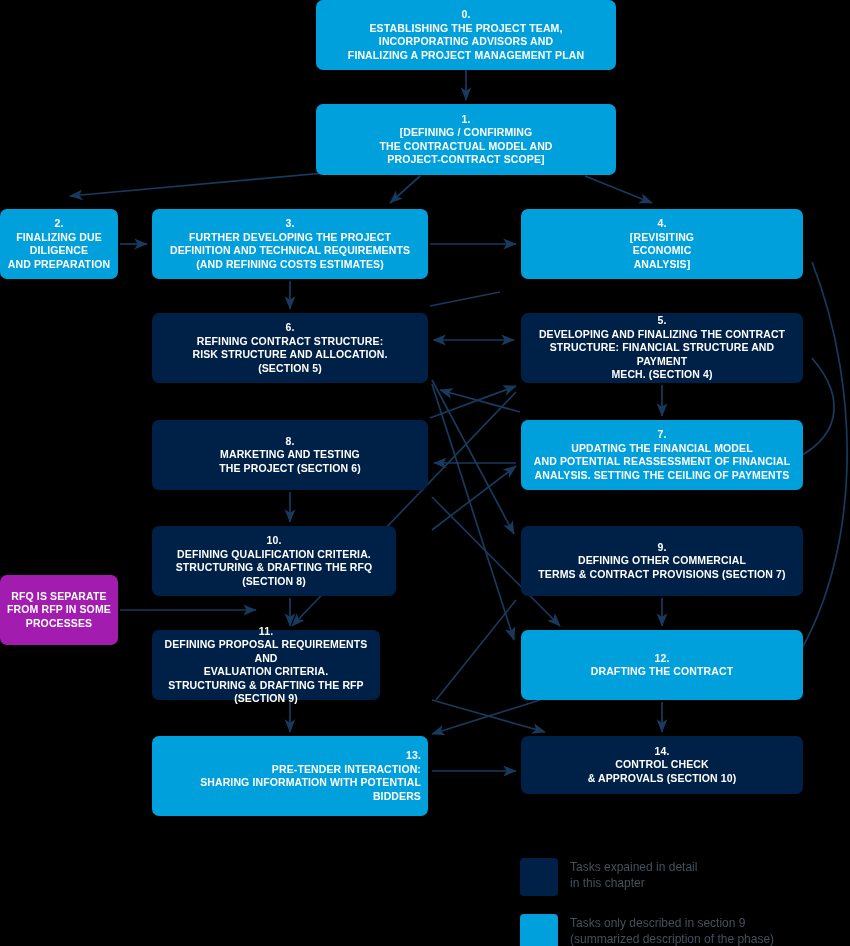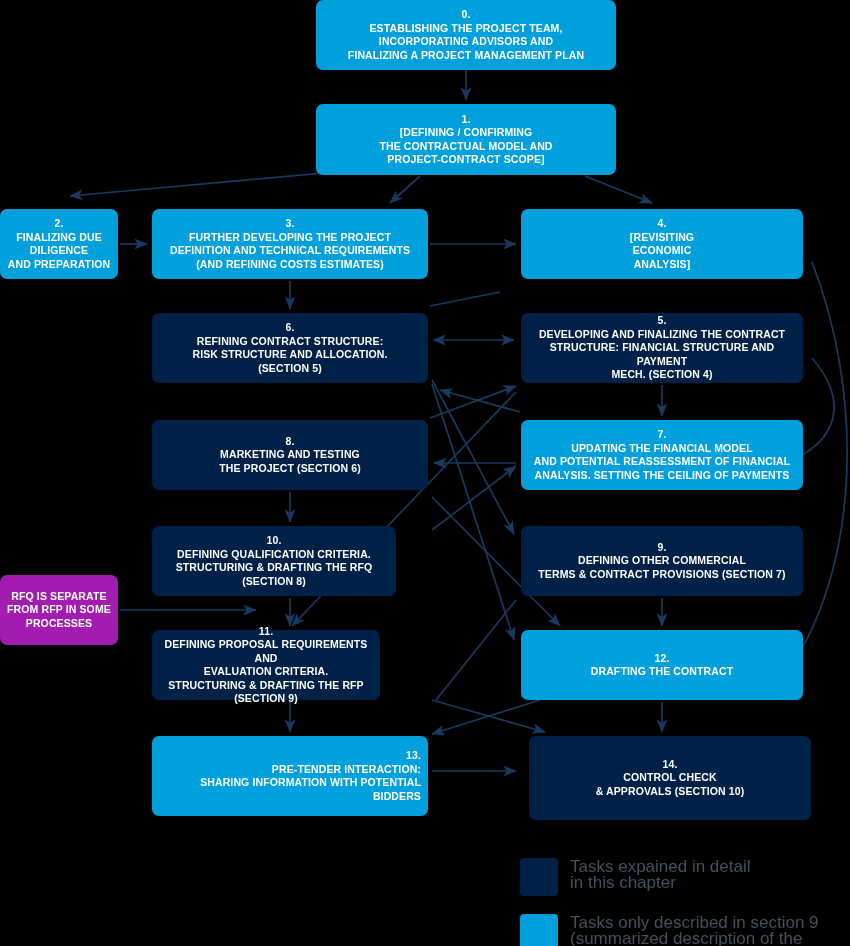--- a/index.html
+++ b/index.html
@@ -60,21 +60,21 @@
   }
   .swatch {
     width: 38px;
     height: 38px;
     border-radius: 4px;
     flex: 0 0 38px;
     margin-right: 12px;
   }
   .legend-label {
     color: #44505e;
-    font-size: 17px;
+    font-size: 12px;
     line-height: 16px;
     font-weight: normal;
     white-space: pre-line;
     padding-top: 1px;
     font-family: "Liberation Sans", sans-serif;
   }
 </style>
 </head>
 <body>
 
@@ -230,21 +230,21 @@
   </div>
   <div class="node cyan" style="left:521px;top:630px;width:282px;height:70px;">
     <span class="txt">12.
 DRAFTING THE CONTRACT</span>
   </div>
   <div class="node cyan" style="left:152px;top:736px;width:276px;height:80px;text-align:right;">
     <span class="txt">13.
 PRE-TENDER INTERACTION:
 SHARING INFORMATION WITH POTENTIAL BIDDERS</span>
   </div>
-  <div class="node dark" style="left:521px;top:736px;width:282px;height:84px;margin-left:8px;">
+  <div class="node dark" style="left:521px;top:736px;width:282px;height:58px;">
     <span class="txt">14.
 CONTROL CHECK
 &amp; APPROVALS (SECTION 10)</span>
   </div>
 
   <div id="legend">
     <div class="legend-row">
       <div class="swatch dark"></div>
       <div class="legend-label">Tasks expained in detail
 in this chapter</div>

